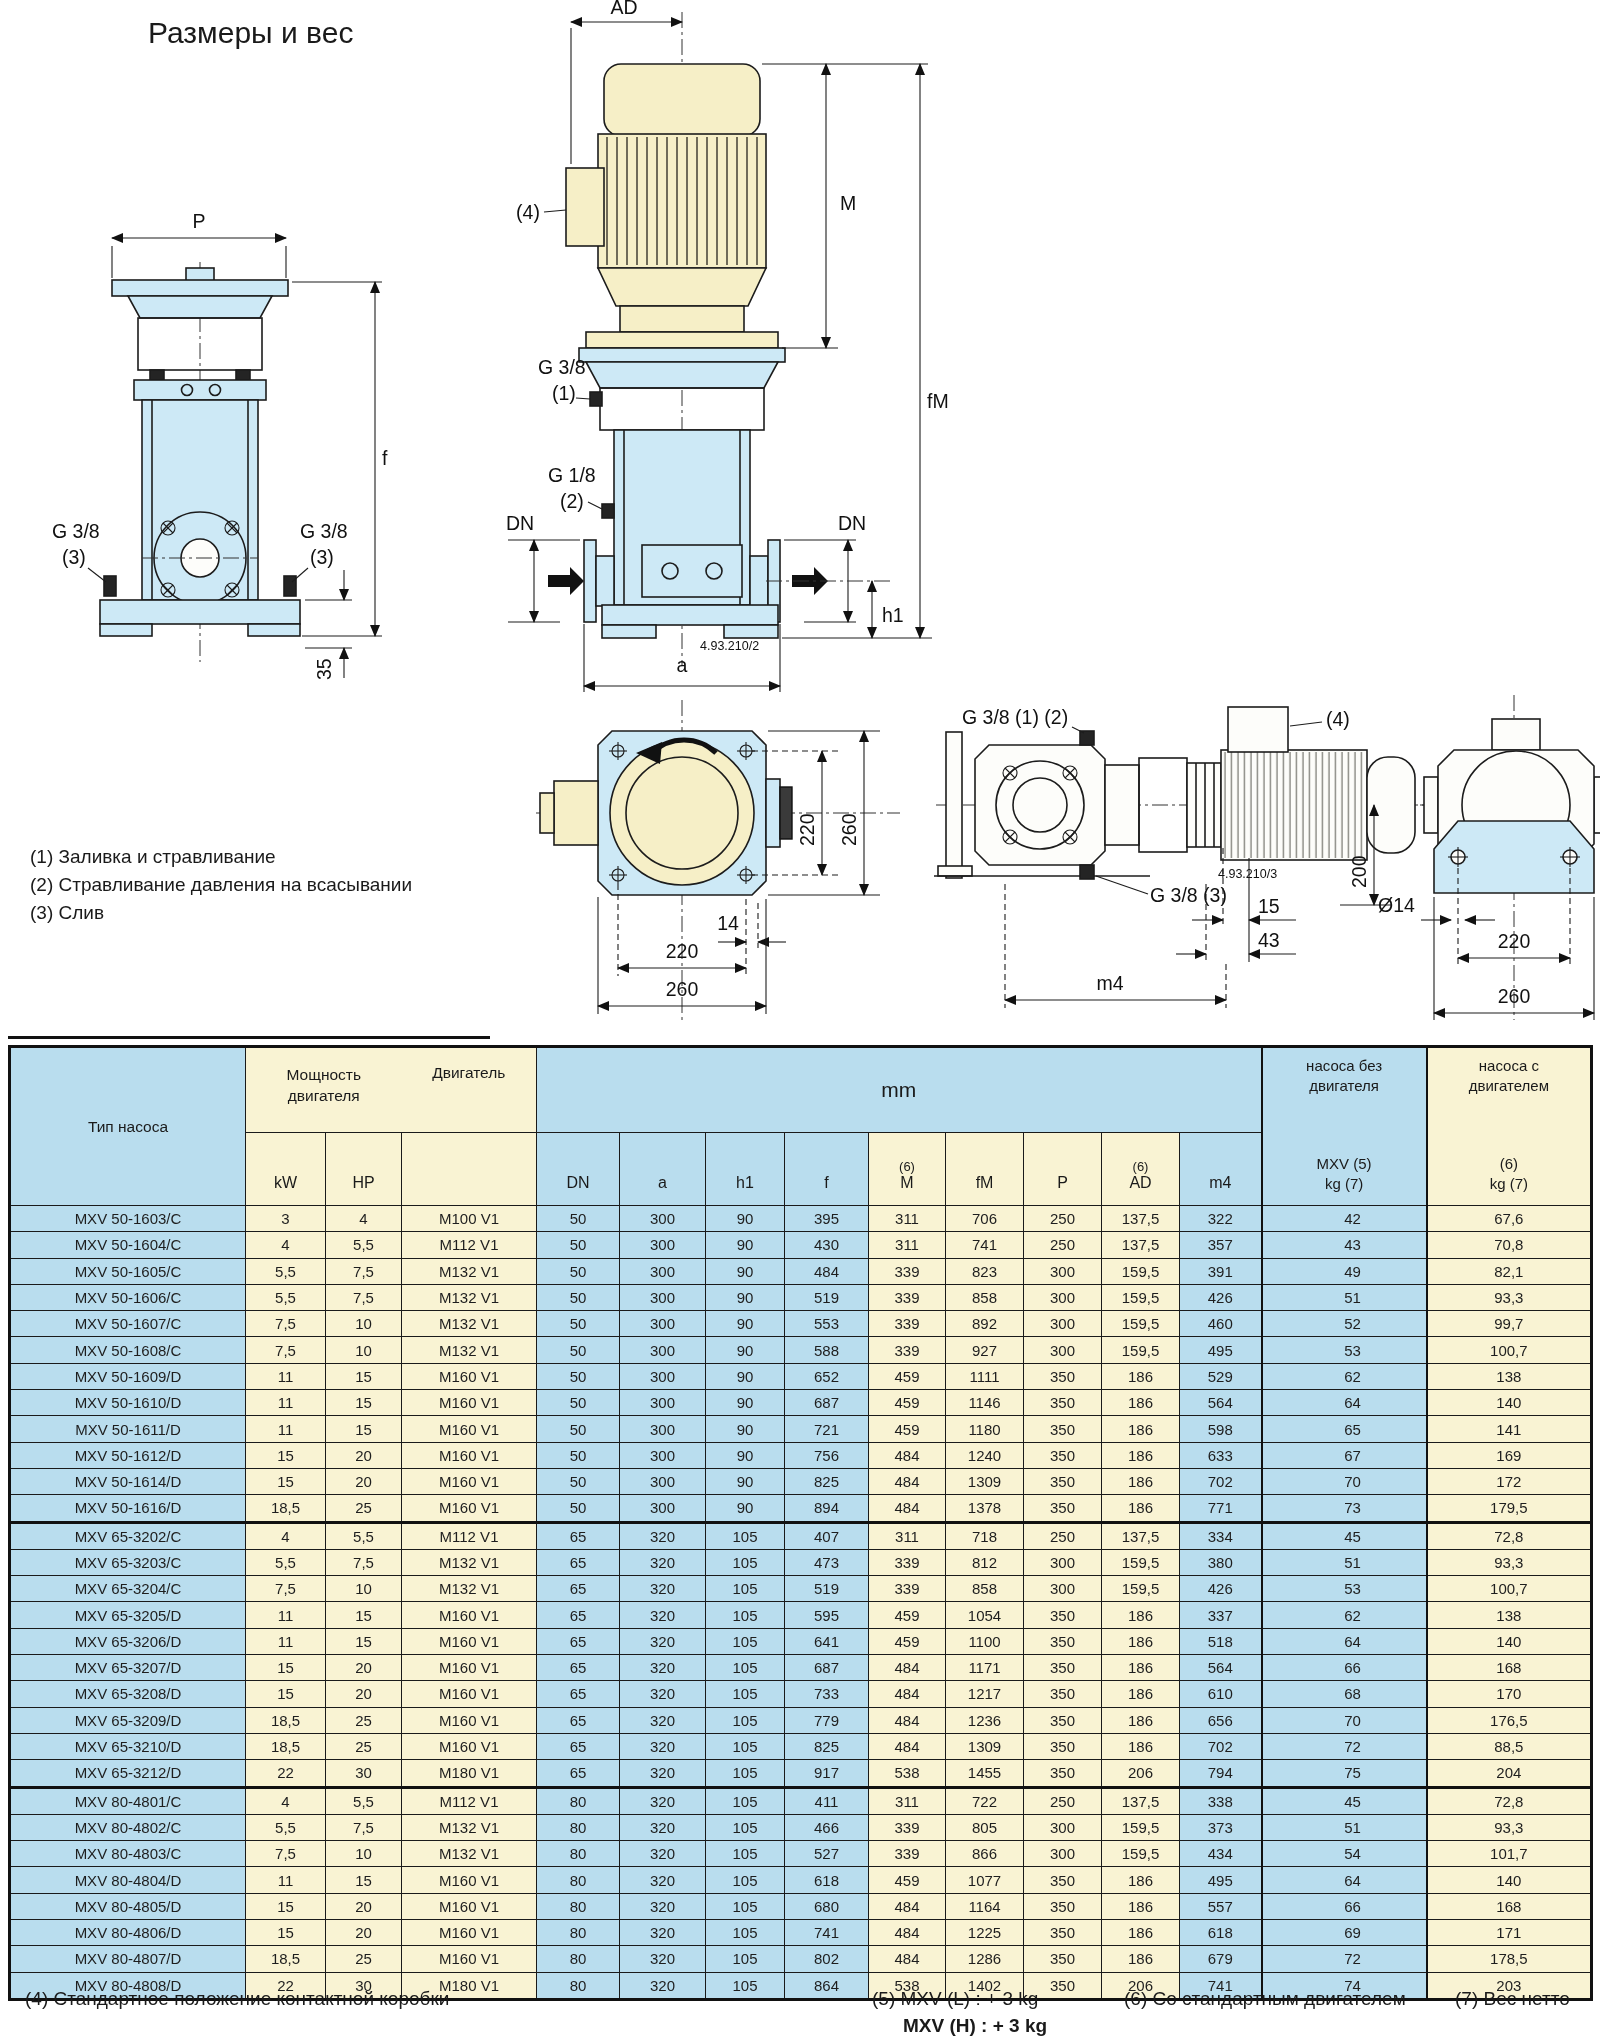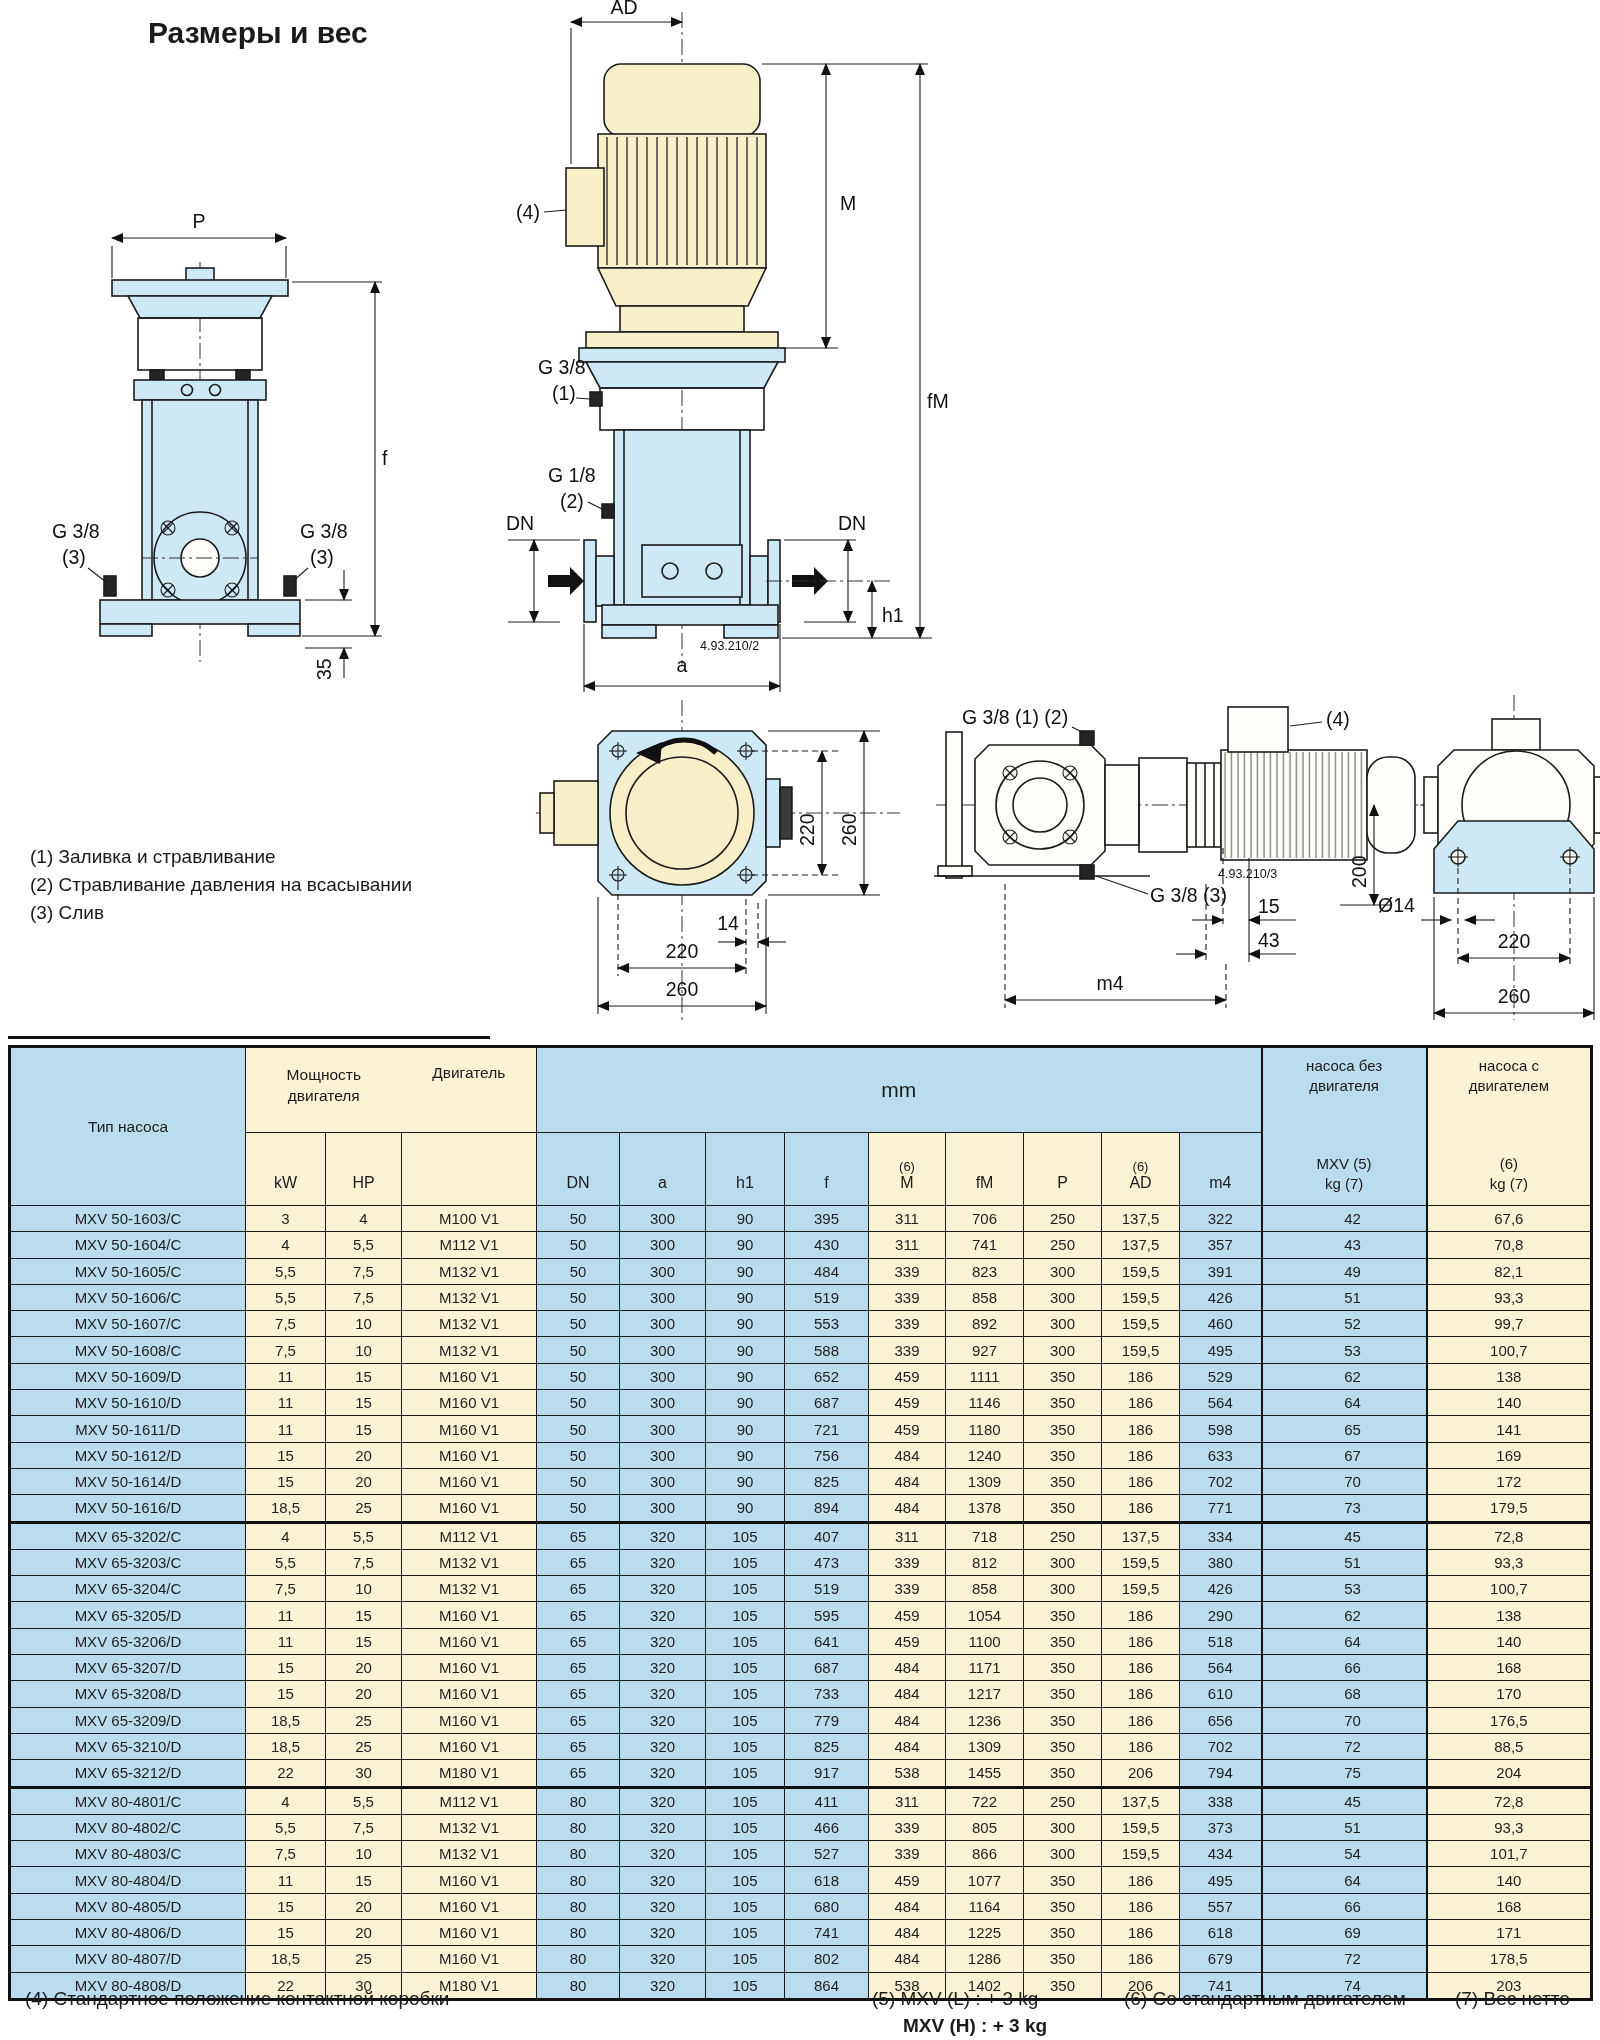--- a/index.html
+++ b/index.html
@@ -14,21 +14,21 @@
   .lbl{font-size:19.5px;} .lblm{font-size:19.5px;text-anchor:middle;}
   .code{font-size:12.5px;}
   .s{stroke:var(--line);stroke-width:1.6;fill:none;}
   .sf{stroke:var(--line);stroke-width:1.6;fill:var(--dblue);}
   .sc{stroke:var(--line);stroke-width:1.6;fill:var(--dcream);}
   .sw{stroke:var(--line);stroke-width:1.6;fill:#fdfdfa;}
   .sd{stroke:var(--line);stroke-width:1.6;fill:#242424;}
   .dim{stroke:var(--line);stroke-width:1.1;fill:none;}
   .dimd{stroke:var(--line);stroke-width:1.1;fill:none;stroke-dasharray:6 4;}
   .cl{stroke:#333;stroke-width:1;fill:none;stroke-dasharray:16 4 3 4;}
-  .page-title{position:absolute;left:148px;top:16px;font-size:30px;font-weight:bold;}
+  .page-title{position:absolute;left:148px;top:16px;font-size:30px;font-weight:normal;}
   .notes{position:absolute;left:30px;top:843px;font-size:19px;line-height:28px;}
   
   .topline{position:absolute;left:8px;top:1036px;width:482px;height:3px;background:#111;}
   .table-wrap{position:absolute;left:8px;top:1045px;}
   table{border-collapse:collapse;table-layout:fixed;width:1582px;border:3px solid #111;}
   th,td{border:1.5px solid #1a1a1a;padding:0;font-weight:normal;}
   td{height:25.3px;text-align:center;font-size:15px;color:#1e1e1e;}
   .b{background:var(--tblue);} .c{background:var(--tcream);}
   tr.h1{height:84px;} tr.h2{height:72px;}
   th{font-size:15.5px;}
@@ -715,21 +715,21 @@
           <td class="c col-hp">15</td>
           <td class="c col-motor">M160 V1</td>
           <td class="b col-dn">65</td>
           <td class="b col-a">320</td>
           <td class="b col-h1">105</td>
           <td class="b col-f">595</td>
           <td class="c col-m">459</td>
           <td class="c col-fm">1054</td>
           <td class="c col-p">350</td>
           <td class="c col-ad">186</td>
-          <td class="b col-m4">290</td>
+          <td class="b col-m4">337</td>
           <td class="b col-kg_wo">62</td>
           <td class="c col-kg_w">138</td>
         </tr>
         <tr>
           <td class="b col-type">MXV 65-3206/D</td>
           <td class="c col-kw">11</td>
           <td class="c col-hp">15</td>
           <td class="c col-motor">M160 V1</td>
           <td class="b col-dn">65</td>
           <td class="b col-a">320</td>

